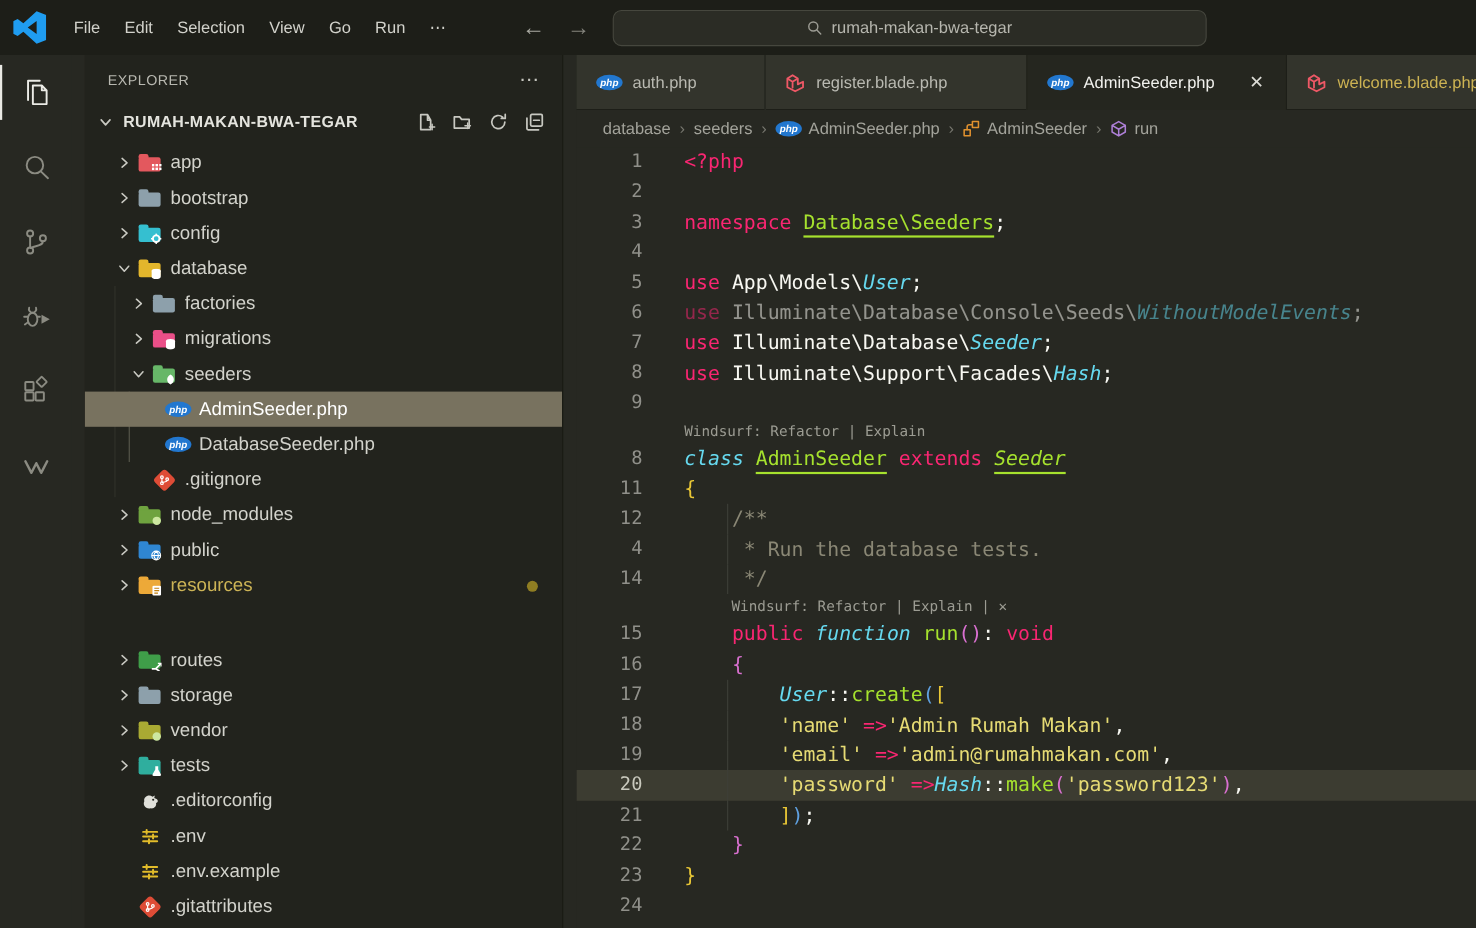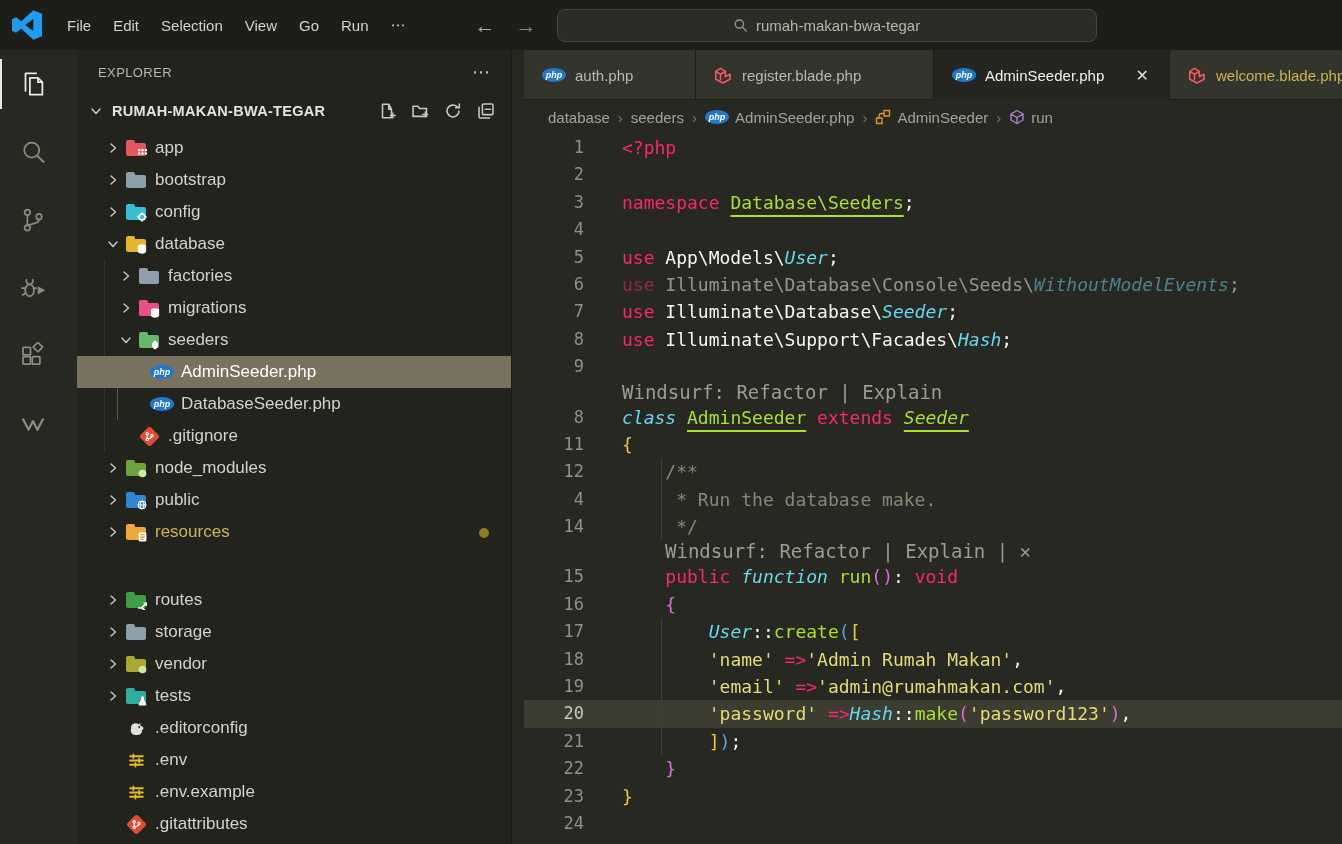--- a/index.html
+++ b/index.html
@@ -73,21 +73,21 @@
   .bc-item { display:flex; align-items:center; gap:6px; }
   
   .code { flex:1; font-family:"DejaVu Sans Mono","Liberation Mono",monospace; font-size:18px; overflow:hidden; }
   .cline { height:27.4px; line-height:27.4px; display:flex; white-space:pre; position:relative; }
   .cline .num { width:60px; flex:none; text-align:right; color:#90908a; font-size:17px; }
   .cline .ctext { padding-left:38px; }
   .cline.cur { background:#3c3c31; }
   .cline.cur .num { color:#c9c9bd; }
   .cline.guide::before { content:''; position:absolute; left:137px; top:0; bottom:0; width:1px; background:#3e3f38; }
   .cline.dim .ctext { opacity:.52; }
-  .lens { height:23px; line-height:23px; font-size:19px; color:#9c9c93; padding-left:98px; white-space:pre; }
+  .lens { height:23px; line-height:23px; font-size:13px; color:#9c9c93; padding-left:98px; white-space:pre; }
   .lens.ind { padding-left:141px; }
   .tk-k { color:#f92672; }
   .tk-t { color:#66d9ef; font-style:italic; }
   .tk-g { color:#a6e22e; }
   .tk-gu { color:#a6e22e; text-decoration:underline; text-decoration-color:#a6e22e; text-decoration-thickness:2px; text-underline-offset:6px; }
   .tk-gi { color:#a6e22e; font-style:italic; text-decoration:underline; text-decoration-color:#a6e22e; text-decoration-thickness:2px; text-underline-offset:6px; }
   .tk-s { color:#e6db74; }
   .tk-c { color:#8a8775; }
   .tk-p { color:#f8f8f2; }
   .tk-b1 { color:#eac836; }
@@ -584,21 +584,21 @@
         <div class="cline"><span class="num">4</span><span class="ctext"></span></div>
         <div class="cline"><span class="num">5</span><span class="ctext"><span class="tk-k">use</span><span class="tk-p"> App\Models\</span><span class="tk-t">User</span><span class="tk-p">;</span></span></div>
         <div class="cline dim"><span class="num">6</span><span class="ctext"><span class="tk-k">use</span><span class="tk-p"> Illuminate\Database\Console\Seeds\</span><span class="tk-t">WithoutModelEvents</span><span class="tk-p">;</span></span></div>
         <div class="cline"><span class="num">7</span><span class="ctext"><span class="tk-k">use</span><span class="tk-p"> Illuminate\Database\</span><span class="tk-t">Seeder</span><span class="tk-p">;</span></span></div>
         <div class="cline"><span class="num">8</span><span class="ctext"><span class="tk-k">use</span><span class="tk-p"> Illuminate\Support\Facades\</span><span class="tk-t">Hash</span><span class="tk-p">;</span></span></div>
         <div class="cline"><span class="num">9</span><span class="ctext"></span></div>
         <div class="lens">Windsurf: Refactor | Explain</div>
         <div class="cline"><span class="num">8</span><span class="ctext"><span class="tk-t">class</span><span class="tk-p"> </span><span class="tk-gu">AdminSeeder</span><span class="tk-p"> </span><span class="tk-k">extends</span><span class="tk-p"> </span><span class="tk-gi">Seeder</span></span></div>
         <div class="cline"><span class="num">11</span><span class="ctext"><span class="tk-b1">{</span></span></div>
         <div class="cline guide"><span class="num">12</span><span class="ctext"><span class="tk-c">    /**</span></span></div>
-        <div class="cline guide"><span class="num">4</span><span class="ctext"><span class="tk-c">     * Run the database make.</span></span></div>
+        <div class="cline guide"><span class="num">4</span><span class="ctext"><span class="tk-c">     * Run the database tests.</span></span></div>
         <div class="cline guide"><span class="num">14</span><span class="ctext"><span class="tk-c">     */</span></span></div>
         <div class="lens ind">Windsurf: Refactor | Explain | ✕</div>
         <div class="cline"><span class="num">15</span><span class="ctext"><span class="tk-p">    </span><span class="tk-k">public</span><span class="tk-p"> </span><span class="tk-t">function</span><span class="tk-p"> </span><span class="tk-g">run</span><span class="tk-b2">()</span><span class="tk-p">: </span><span class="tk-k">void</span></span></div>
         <div class="cline"><span class="num">16</span><span class="ctext"><span class="tk-p">    </span><span class="tk-b2">{</span></span></div>
         <div class="cline guide"><span class="num">17</span><span class="ctext"><span class="tk-p">        </span><span class="tk-t">User</span><span class="tk-p">::</span><span class="tk-g">create</span><span class="tk-b3">(</span><span class="tk-b1">[</span></span></div>
         <div class="cline guide"><span class="num">18</span><span class="ctext"><span class="tk-p">        </span><span class="tk-s">'name'</span><span class="tk-p"> </span><span class="tk-k">=&gt;</span><span class="tk-s">'Admin Rumah Makan'</span><span class="tk-p">,</span></span></div>
         <div class="cline guide"><span class="num">19</span><span class="ctext"><span class="tk-p">        </span><span class="tk-s">'email'</span><span class="tk-p"> </span><span class="tk-k">=&gt;</span><span class="tk-s">'admin@rumahmakan.com'</span><span class="tk-p">,</span></span></div>
         <div class="cline cur guide"><span class="num">20</span><span class="ctext"><span class="tk-p">        </span><span class="tk-s">'password'</span><span class="tk-p"> </span><span class="tk-k">=&gt;</span><span class="tk-t">Hash</span><span class="tk-p">::</span><span class="tk-g">make</span><span class="tk-b2">(</span><span class="tk-s">'password123'</span><span class="tk-b2">)</span><span class="tk-p">,</span></span></div>
         <div class="cline guide"><span class="num">21</span><span class="ctext"><span class="tk-p">        </span><span class="tk-b1">]</span><span class="tk-b3">)</span><span class="tk-p">;</span></span></div>
         <div class="cline"><span class="num">22</span><span class="ctext"><span class="tk-p">    </span><span class="tk-b2">}</span></span></div>

